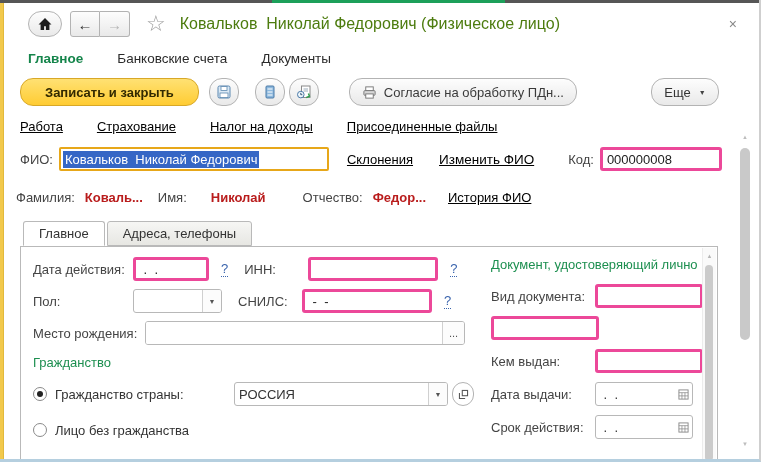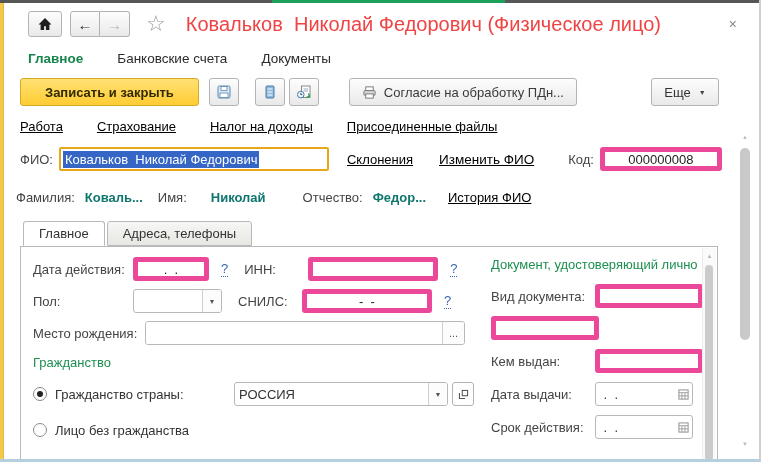--- a/index.html
+++ b/index.html
@@ -7,29 +7,29 @@
   .window { position:relative; width:761px; height:462px; background:#fff; overflow:hidden;
             border-right:2px solid #cfcfcf; border-bottom:3px solid #b5cfdf;
             font-size:13px; color:#333; }
   .top-border { height:3px; background:#565656; position:relative; }
   .top-border-green { position:absolute; left:272px; top:0; width:233px; height:3px; background:#1ca05a; }
   .left-stripe { position:absolute; left:0; top:3px; bottom:0; width:4px; background:#f2c94c; border-right:1px solid #e2b93c; }
 
   
   .header { display:flex; align-items:center; height:42px; padding:0 12px 0 28px; }
   .btn { display:inline-flex; align-items:center; justify-content:center; cursor:pointer;
-         background:linear-gradient(#fdfdfd,#e9e9e9); border:1px solid #b3b3b3; border-radius:3px;
+         background:linear-gradient(#fdfdfd,#e9e9e9); border:1px solid #b3b3b3; border-radius:13px;
          font-family:inherit; font-size:13px; color:#333; }
   .home-btn { width:34px; height:26px; }
   .navgroup { display:flex; margin-left:8px; }
   .navgroup .btn { width:30px; height:26px; border-radius:0; font-size:15px; font-weight:bold; }
   .navgroup .btn:first-child { border-radius:3px 0 0 3px; }
   .navgroup .btn:last-child { border-radius:0 3px 3px 0; border-left:none; color:#b5b5b5; }
   .star { margin-left:16px; font-size:22px; color:#9c9c9c; cursor:pointer; line-height:1; }
-  .title { margin-left:20px; font-size:20px; color:#ef4444; white-space:pre; }
+  .title { margin-left:14px; font-size:16px; color:#4d7c0f; white-space:pre; }
   .close { margin-left:auto; margin-right:10px; color:#878787; font-size:14px; cursor:pointer; }
 
   
   .navbar { display:flex; gap:34px; padding-left:28px; height:26px; align-items:center; font-size:13.5px; }
   .nav-item { color:#2b2b2b; cursor:pointer; white-space:nowrap; }
   .nav-item.active { color:#15854b; font-weight:bold; cursor:default; }
 
   
   .toolbar { display:flex; align-items:center; height:30px; margin-top:6px; padding:0 40px 0 20px; }
   .primary { height:28px; padding:0 24px; font-weight:bold; color:#332a00;
@@ -45,27 +45,27 @@
   .link { color:#000000; text-decoration:underline; cursor:pointer; white-space:nowrap; }
 
   
   .fio-row { display:flex; align-items:center; padding-left:20px; height:32px; margin-top:4px; }
   .lbl { color:#444; }
   .fio-input { margin-left:6px; width:270px; height:24px; border:2px solid #e7a719; border-radius:2px;
                background:#fff; display:flex; align-items:center; padding:0 2px; cursor:text; }
   .fio-sel { background:#3566c5; color:#fff; white-space:pre; padding:1px 2px; font-size:13px; }
   .lnk-decl { margin-left:18px; } .lnk-change { margin-left:26px; font-size:13.5px; }
   .code-lbl { margin-left:34px; }
-  .text-input { height:24px; border:5px solid #ec4899; border-radius:3px; padding:0 4px;
-                font-family:inherit; font-size:13px; color:#222; background:#fff;text-align:center; }
+  .text-input { height:24px; border:3px solid #ec4899; border-radius:3px; padding:0 4px;
+                font-family:inherit; font-size:13px; color:#222; background:#fff; }
   .code-input { margin-left:6px; width:122px; }
 
   
   .name-row { display:flex; align-items:flex-end; padding-left:16px; height:30px; }
-  .bold { font-weight:bold; color:#0f766e; }
+  .bold { font-weight:bold; color:#b91c1c; }
 
   
   .tabs { display:flex; padding-left:23px; margin-top:16px; position:relative; z-index:2; }
   .tab { height:25px; padding:0 15px; border:1px solid #b9b9b9; border-radius:3px 3px 0 0;
          display:flex; align-items:center; background:linear-gradient(#f6f6f4,#e7e7e3);
          margin-right:2px; cursor:pointer; color:#333; }
   .tab.active { background:#fff; border-bottom:1px solid #fff; cursor:default; }
 
   
   .panel { position:absolute; left:20px; top:246px; width:698px; height:220px;

